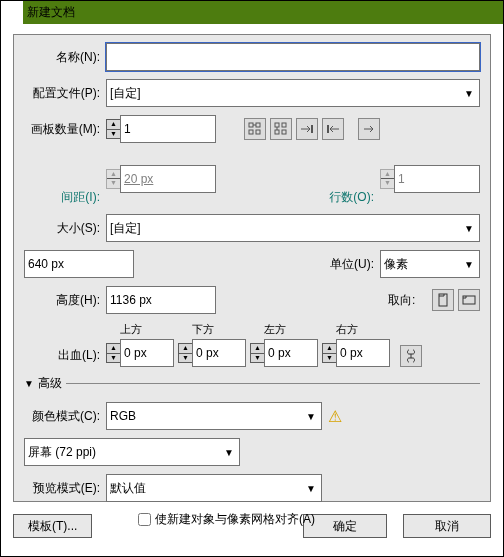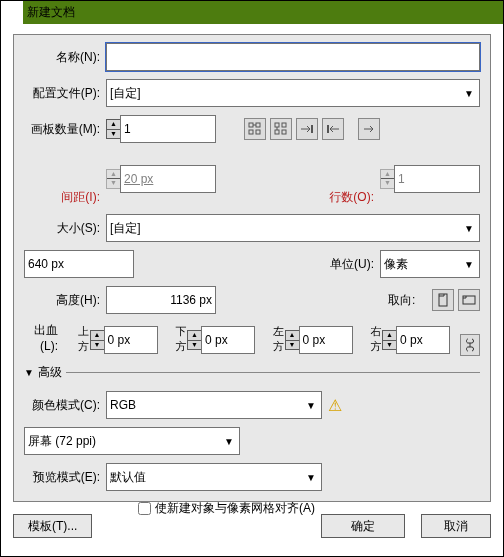--- a/index.html
+++ b/index.html
@@ -2,35 +2,35 @@
 <html><head>
 <meta charset="utf-8">
 <style>
 * { box-sizing: border-box; font-family: "SimSun", "宋体", sans-serif; font-size: 12px; }
 body { margin: 0; background: #fff; width: 504px; height: 557px; border: 1px solid #000; }
 .title { padding: 3px 4px; background: #4d7c0f; margin-left: 22px; }
 .dlg { padding: 10px 12px 12px 12px; }
 .panel { border: 1px solid #808080; background: #e8e8e8; padding: 8px 10px 10px 10px; height: 468px; position: relative; }
 .row { display: flex; align-items: center; margin-bottom: 8px; }
 .lab { width: 82px; text-align: right; padding-right: 6px; }
-.lab.dis { color: #b91c1c; margin-top: 38px; }
+.lab.dis { color: #0f766e; margin-top: 38px; }
 input[type=text], .sel { height: 28px; border: 1px solid #737373; background: #fff; padding: 1px 3px; font-family: inherit; }
 .sel { display: flex; align-items: center; justify-content: space-between; }
 .sel .arr { width: 14px; text-align: center; font-size: 10px; }
 .highlight { background: #3a66c4; color: #fff; border: 1px solid #000; outline: 1px solid #3a66c4; }
 .spin { display: flex; align-items: center; }
 .spinbtns { width: 14px; height: 20px; display: flex; flex-direction: column; border: 1px solid #5b5b5b; border-right: none; background: #d8d8d8; }
 .spinbtns div { flex: 1; font-size: 7px; line-height: 8px; text-align: center; cursor: pointer; }
 .spinbtns div:first-child { border-bottom: 1px solid #5b5b5b; }
 .iconbtn { width: 22px; height: 22px; border: 1px solid #888; background: #ddd; display: flex; align-items: center; justify-content: center; margin-left: 4px; cursor: pointer; }
 .sep { height: 1px; background: #888; flex: 1; margin-left: 4px; }
 .section { display: flex; align-items: center; margin: 8px 0 10px 0; }
 .tri { font-size: 10px; margin-right: 4px; }
 .bleed-group { display: flex; align-items: flex-end; gap: 4px; }
-.bleed-col { display: flex; flex-direction: row; }
+.bleed-col { display: flex; flex-direction: column; }
 .bleed-col .hdr { font-size: 11px; margin-bottom: 2px; padding-left: 14px; }
 .link { width: 22px; height: 22px; border: 1px solid #888; background: #ddd; display: flex; align-items: center; justify-content: center; margin-left: 6px; }
 .warn { color: #d6a100; font-size: 16px; margin-left: 6px; }
 .chk { display: flex; align-items: center; margin-left: 110px; margin-top: 4px; }
 .chk input { margin-right: 4px; }
 .footer { display: flex; justify-content: space-between; margin-top: 12px; }
 .btn { height: 24px; border: 1px solid #5b5b5b; background: #e8e8e8; padding: 0 14px; cursor: pointer; }
 .footer-right { display: flex; gap: 16px; }
 svg { display: block; }
 .dis-input { background: #e8e8e8; color: #808080; border-color: #aaa; }
@@ -138,21 +138,21 @@
   <div style="flex:1"></div>
   <div class="lab" style="width:60px">单位(U):</div>
   <div class="sel" style="width:100px">
     <span>像素</span>
     <span class="arr">▼</span>
   </div>
 </div>
 
 <div class="row">
   <div class="lab">高度(H):</div>
-  <input type="text" style="width: 110px; text-align: right;" value="1136 px">
+  <input type="text" style="width: 110px;" value="1136 px">
   <div style="flex:1"></div>
   <div style="width:40px;text-align:left;padding-right:6px">取向:</div>
   <div class="iconbtn">
           <svg width="12" height="14">
             <rect x="2" y="1" width="8" height="12" fill="none" stroke="#333"></rect>
             <path d="M2 3 L7 3 L7 1" stroke="#333" fill="none"></path>
           </svg>
         </div>
   <div class="iconbtn">
           <svg width="14" height="12">
@@ -247,17 +247,17 @@
   <input type="checkbox" style="">
   <span>使新建对象与像素网格对齐(A)</span>
 </div>
 
 </div>
 
 <div class="footer">
   <button class="btn">模板(T)...</button>
   <div class="footer-right">
     <button class="btn" style="width:84px">确定</button>
-    <button class="btn" style="width:70px">取消</button>
+    <button class="btn" style="width:88px">取消</button>
   </div>
 </div>
 
 </div>
 
 </body></html>

